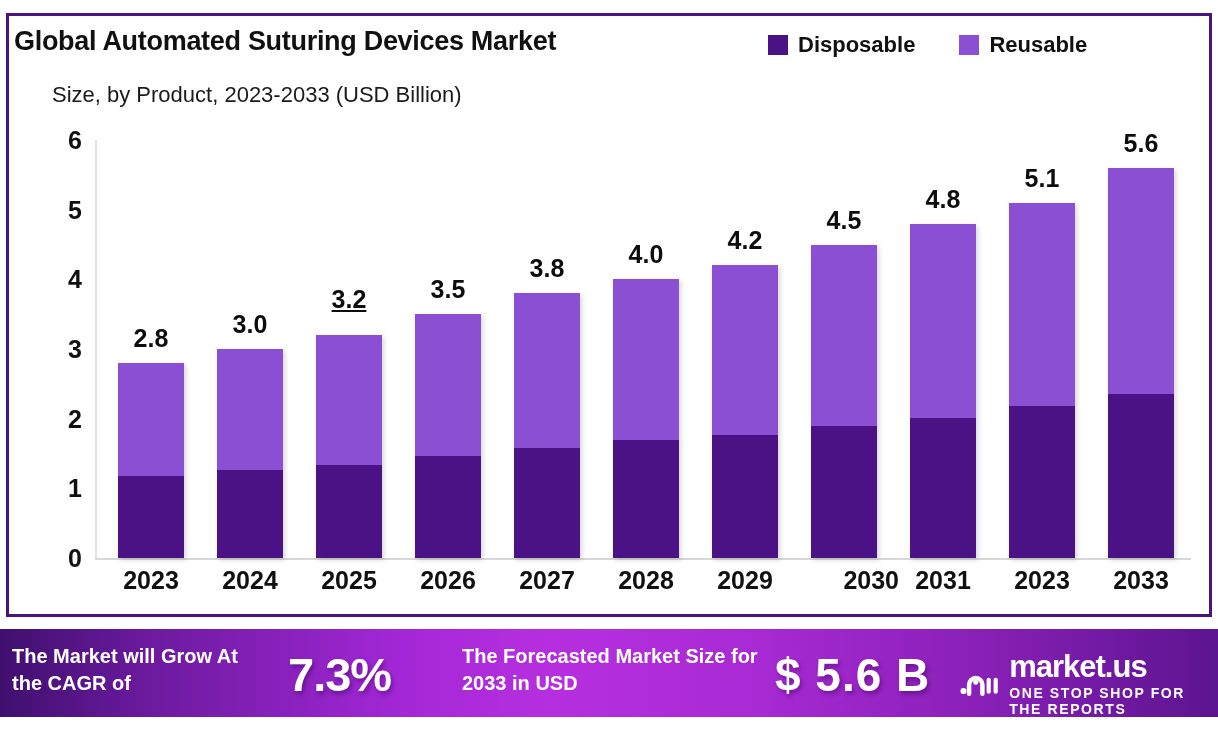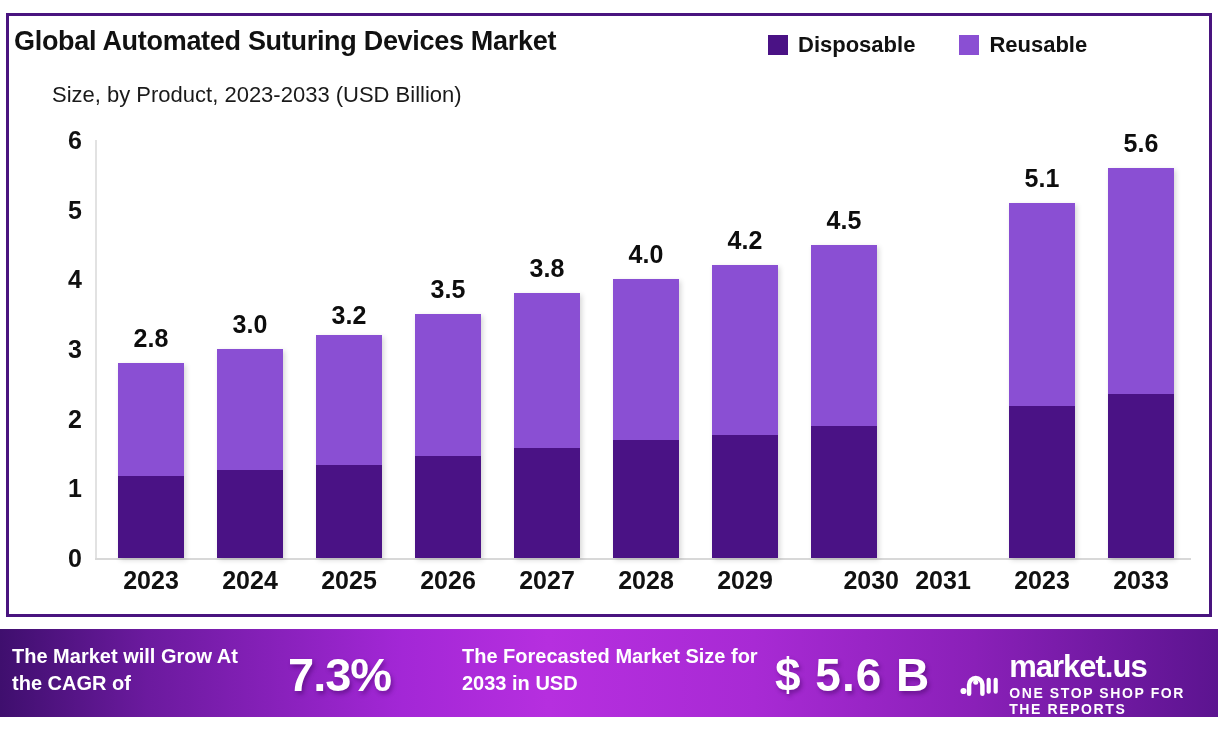--- a/index.html
+++ b/index.html
@@ -217,21 +217,21 @@
         <div class="seg-reusable" style="height: 121.22px; background: rgb(138, 79, 211);"></div>
         <div class="seg-disposable" style="height: 87.78px; background: rgb(74, 18, 133);"></div>
       </div>
       <div class="bar-total" style="bottom: 219px;">3.0</div>
     </div>
     <div class="bar-group" style="left: 220px; height: 222.933px;">
       <div class="bar-stack" style="height: 222.933px;">
         <div class="seg-reusable" style="height: 129.58px; background: rgb(138, 79, 211);"></div>
         <div class="seg-disposable" style="height: 93.3533px; background: rgb(74, 18, 133);"></div>
       </div>
-      <div class="bar-total" style="bottom: 228px;">3.2</div>
+      <div class="bar-total" style="bottom: 244px; text-decoration: underline;">3.2</div>
     </div>
     <div class="bar-group" style="left: 319px; height: 243.833px;">
       <div class="bar-stack" style="height: 243.833px;">
         <div class="seg-reusable" style="height: 141.423px; background: rgb(138, 79, 211);"></div>
         <div class="seg-disposable" style="height: 102.41px; background: rgb(74, 18, 133);"></div>
       </div>
       <div class="bar-total" style="bottom: 253.833px;">3.5</div>
     </div>
     <div class="bar-group" style="left: 418px; height: 264.733px;">
       <div class="bar-stack" style="height: 264.733px;">
@@ -253,20 +253,27 @@
         <div class="seg-disposable" style="height: 123.31px; background: rgb(74, 18, 133);"></div>
       </div>
       <div class="bar-total" style="bottom: 302.6px;">4.2</div>
     </div>
     <div class="bar-group" style="left: 715px; height: 313.5px;">
       <div class="bar-stack" style="height: 313.5px;">
         <div class="seg-reusable" style="height: 181.133px; background: rgb(138, 79, 211);"></div>
         <div class="seg-disposable" style="height: 132.367px; background: rgb(74, 18, 133);"></div>
       </div>
       <div class="bar-total" style="bottom: 323.5px;">4.5</div>
+    </div>
+    <div class="bar-group" style="left: 814px; height: 334.4px;">
+      <div class="bar-stack" style="height: 334.4px;">
+        <div class="seg-reusable" style="height: 194.37px; background: rgb(138, 79, 211);"></div>
+        <div class="seg-disposable" style="height: 140.03px; background: rgb(74, 18, 133);"></div>
+      </div>
+      <div class="bar-total" style="bottom: 344.4px;">4.8</div>
     </div>
     <div class="bar-group" style="left: 913px; height: 379px;">
       <div class="bar-stack" style="height: 355.3px;">
         <div class="seg-reusable" style="height: 203.427px; background: rgb(138, 79, 211);"></div>
         <div class="seg-disposable" style="height: 151.873px; background: rgb(74, 18, 133);"></div>
       </div>
       <div class="bar-total" style="bottom: 365.3px;">5.1</div>
     </div>
     <div class="bar-group" style="left: 1012px; height: 392px;">
       <div class="bar-stack" style="height: 390.133px;">

